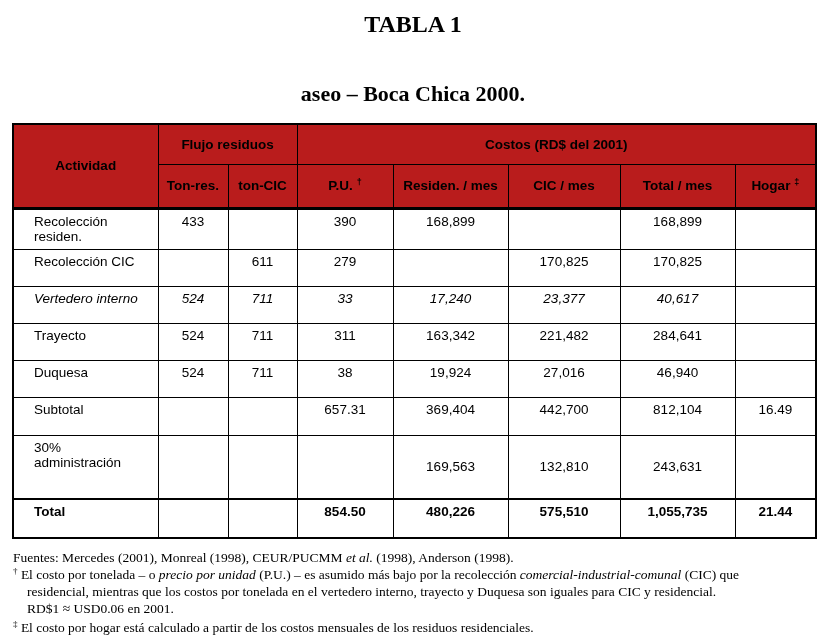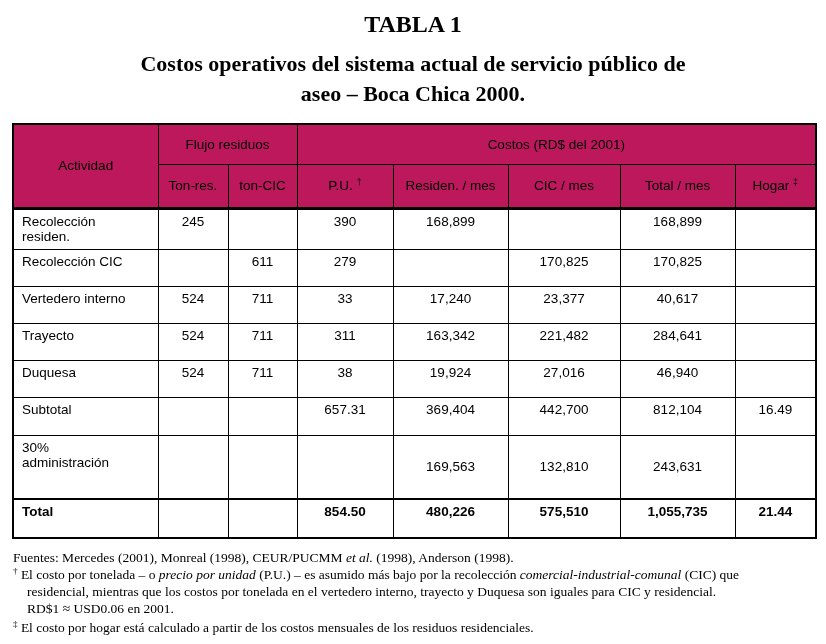--- a/index.html
+++ b/index.html
@@ -33,33 +33,33 @@
     border: 2px solid #000;
     font-family: "Liberation Sans", sans-serif;
     font-size: 13.5px;
   }
   table.costs th, table.costs td {
     border: 1px solid #000;
     padding: 4px 6px;
     overflow: hidden;
   }
   table.costs thead th {
-    background: #be185d;
-    font-weight: normal;
+    background: #b91c1c;
+    font-weight: bold;
     text-align: center;
     vertical-align: middle;
   }
   thead tr:nth-child(1) { height: 40px; }
   thead tr:nth-child(2) { height: 44px; margin-top: 28px; }
   tbody tr:first-child td { border-top: 3px solid #000; }
   tbody td { vertical-align: top; text-align: center; background: #fff; }
-  tbody td.act { text-align: left; white-space: pre-line; padding-left: 8px; }
+  tbody td.act { text-align: left; white-space: pre-line; padding-left: 20px; }
   tbody tr:nth-child(1) { height: 41px; }
   tbody tr:nth-child(2) { height: 37px; margin-top: 44px; }
-  tbody tr:nth-child(3) { height: 37px; }
+  tbody tr:nth-child(3) { height: 37px; font-style: italic; }
   tbody tr:nth-child(4) { height: 37px; }
   tbody tr:nth-child(5) { height: 37px; }
   tbody tr:nth-child(6) { height: 38px; }
   tbody tr:nth-child(7) { height: 64px; margin-top: 28px; }
   tbody tr:nth-child(7) td:not(.act) { vertical-align: middle; }
   tbody tr:nth-child(8) { height: 39px; font-weight: bold; }
   tbody tr:nth-child(8) td { border-top: 2px solid #000; }
   sup.mark { font-size: 9px; line-height: 0; }
   .footnotes {
     margin: 10px 8px 0 13px;
@@ -72,21 +72,21 @@
   .footnotes p.last { margin-top: 2px; }
   .footnotes i { font-style: italic; }
   .footnotes sup { font-size: 9px; line-height: 0; }
 </style>
 </head>
 <body>
 
 <h1 class="page-title">TABLA 1</h1>
 
 <h2 class="page-subtitle">
-  <span>Costos operativos del sistema actual de servicio público de</span><br>
+  <br>
   <span>aseo – Boca Chica 2000.</span>
 </h2>
 
 <table class="costs">
   <colgroup>
     <col style="width:145px">
       <col style="width:70px">
       <col style="width:69px">
       <col style="width:96px">
     <col style="width:115px">
@@ -107,21 +107,21 @@
       <th>Residen. / mes</th>
       <th>CIC / mes</th>
       <th>Total / mes</th>
       <th><span>Hogar</span> <sup class="mark">‡</sup></th>
     </tr>
   </thead>
   <tbody>
     <tr>
       <td class="act">Recolección
 residen.</td>
-      <td>245</td>
+      <td>433</td>
       <td></td>
       <td>390</td>
       <td>168,899</td>
       <td></td>
       <td>168,899</td>
       <td></td>
     </tr>
     <tr>
       <td class="act">Recolección CIC</td>
       <td></td>

